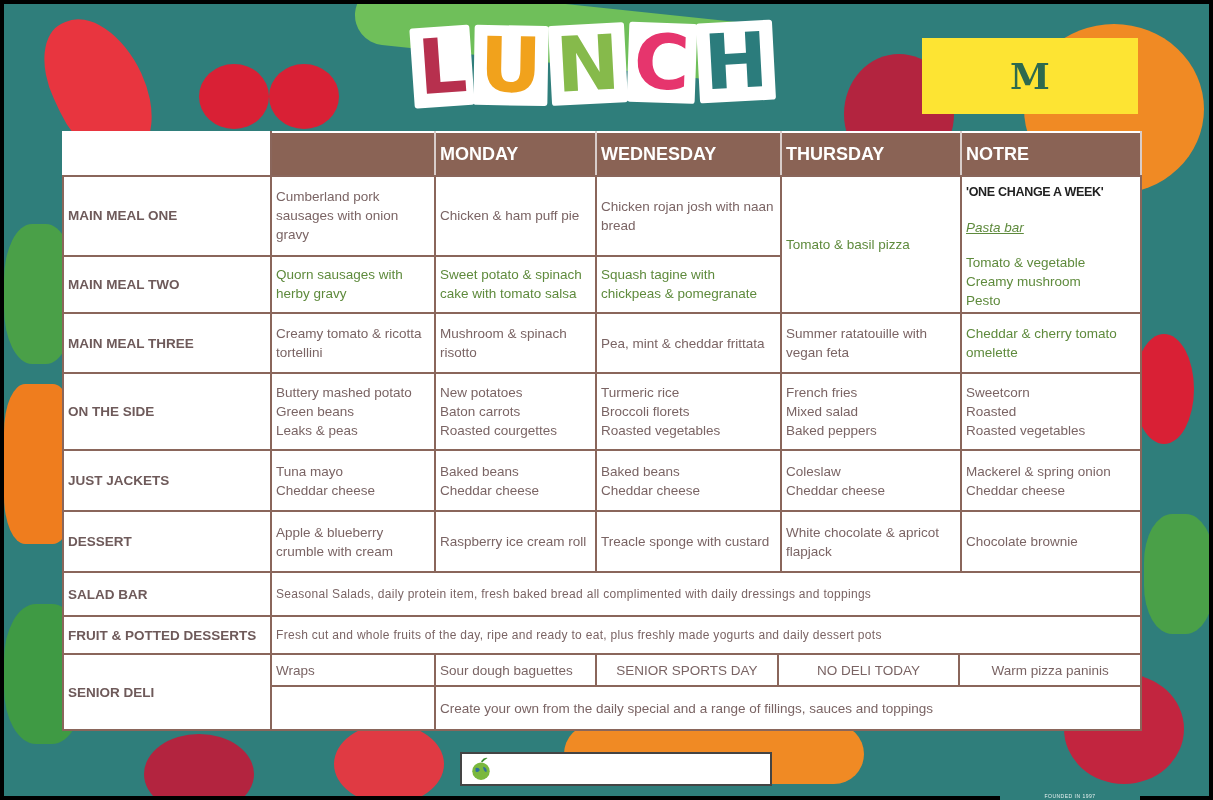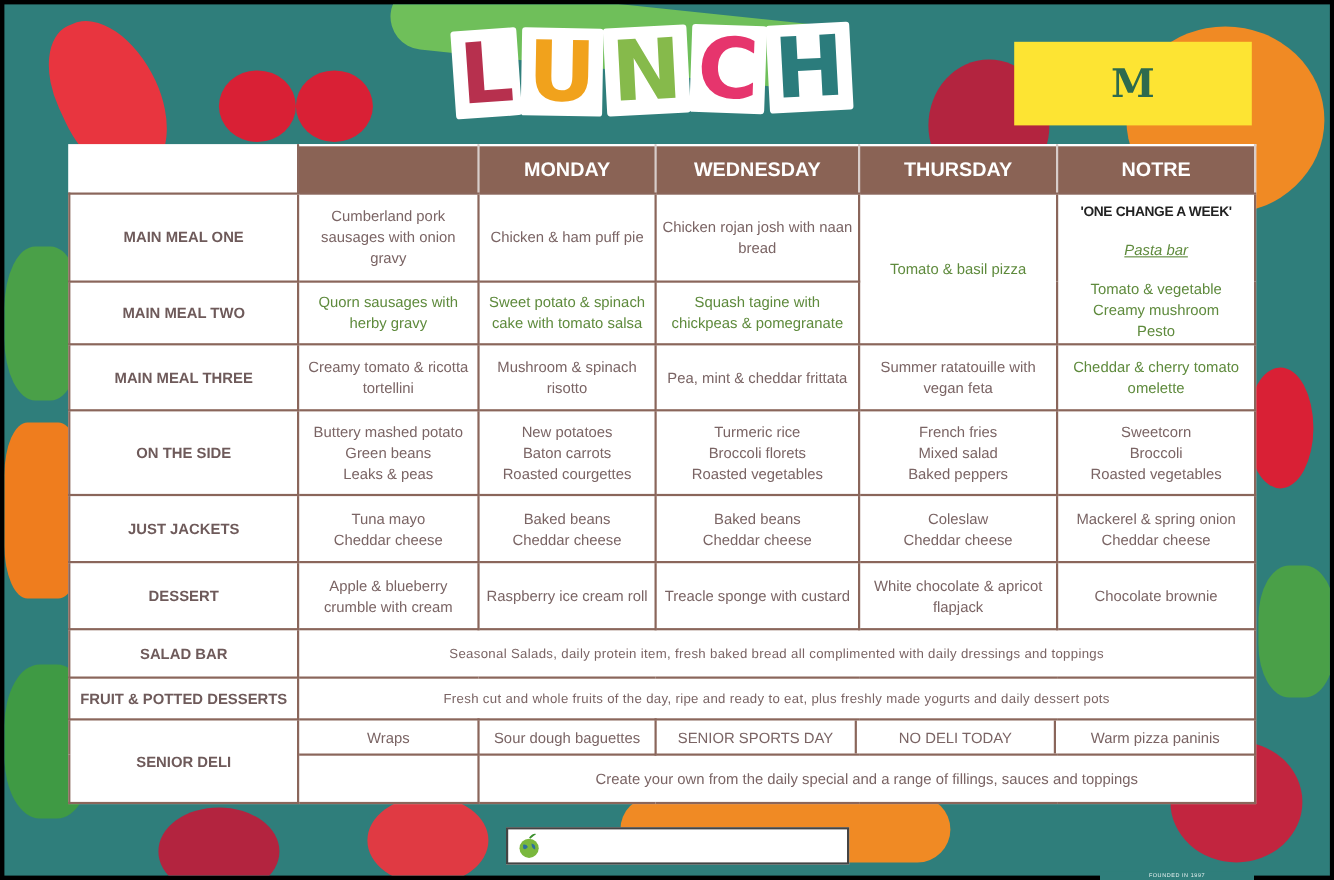--- a/index.html
+++ b/index.html
@@ -32,21 +32,21 @@
   .title span:nth-child(5){ color:#2b7c7c; transform:rotate(-2deg); }
 
   .logo { position:absolute; left:922px; top:38px; width:216px; height:76px; display:flex; }
   .logo-text { width:138px; background:#fff; color:#254a82; font-family:"DejaVu Serif", serif; font-size:24px; line-height:24px; text-align:right; padding:4px 8px 0 0; box-sizing:border-box; letter-spacing:0.5px; }
   .logo-text div:last-child { text-align:left; padding-left:2px; }
   .logo-crest { flex:1; background:#fde433; display:flex; align-items:center; justify-content:center; color:#2d6a4e; font-family:"DejaVu Serif", serif; font-weight:bold; font-size:36px; }
 
   .date { position:absolute; left:158px; top:142px; color:#fff; font-weight:bold; font-size:19px; }
 
   table.menu { position:absolute; left:62px; top:131px; border-collapse:collapse; background:#fff; table-layout:fixed; }
-  table.menu td, table.menu th { border:2px solid #8a665b; text-align:center; vertical-align:middle; font-size:13.5px; color:#7a6464; padding:2px 4px; line-height:19px; }
+  table.menu td, table.menu th { border:2px solid #8a665b; text-align:left; vertical-align:middle; font-size:13.5px; color:#7a6464; padding:2px 4px; line-height:19px; }
   table.menu th { background:#8a6355; color:#fff; font-size:18px; height:38px; border-color:#fff #d8cdca #8a665b #d8cdca; }
   table.menu th.blank-head { background:transparent; border:none; border-right:2px solid #8a665b; }
   table.menu td.rowlabel { font-weight:bold; color:#6e5a5a; font-size:13.5px; }
   .green { color:#5e8a3c !important; }
   .friday-note { color:#222; font-weight:bold; font-size:12.5px; display:block; margin-bottom:16px; letter-spacing:-0.3px; }
   .pasta { color:#5e8a3c; text-decoration:underline; display:block; margin-bottom:16px;font-style:italic; }
   .wide { font-size:12px !important; letter-spacing:0.3px; }
   .deli-td { padding:0 !important; }
   .deli-inner { display:flex; height:100%; }
   .deli-inner div { flex:1; display:flex; align-items:center; justify-content:center; border-right:2px solid #8a665b; height:30px; }
@@ -166,21 +166,21 @@
           <div>Broccoli florets</div>
           <div>Roasted vegetables</div>
         </td>
     <td>
           <div>French fries</div>
           <div>Mixed salad</div>
           <div>Baked peppers</div>
         </td>
     <td>
           <div>Sweetcorn</div>
-          <div>Broccoli</div>
+          <div>Roasted</div>
           <div>Roasted vegetables</div>
         </td>
   </tr>
   <tr style="height:61px">
     <td class="rowlabel">JUST JACKETS</td>
     <td>
           <div>Tuna mayo</div>
           <div>Cheddar cheese</div>
         </td>
     <td>

